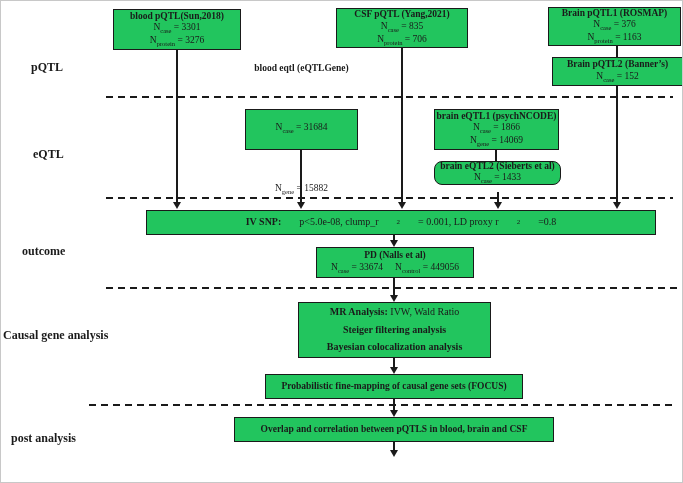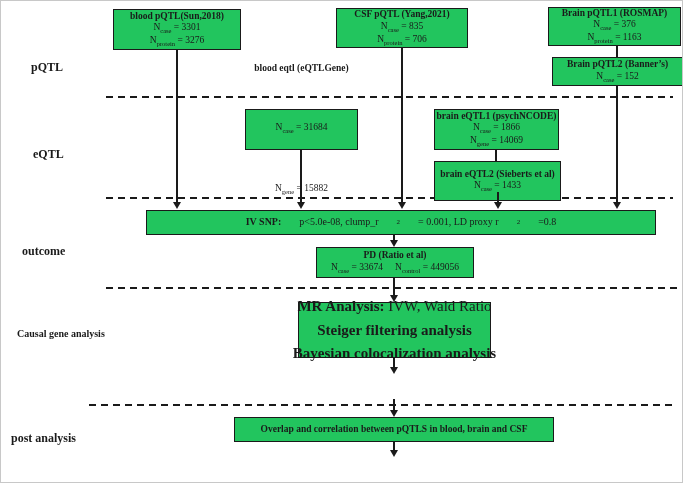--- a/index.html
+++ b/index.html
@@ -31,21 +31,21 @@
     text-align:center;
     line-height:1.25;
   }
   .box .title{font-weight:bold;font-size:9.5px;white-space:nowrap;}
   .box .stat{font-size:9.5px;white-space:nowrap;}
   .box .stat sub{font-size:6.5px;}
   .stat-row{display:flex;gap:12px;font-size:9.5px;}
   .oneline{flex-direction:row;gap:18px;font-size:10px;white-space:nowrap;}
   .oneline b{font-weight:bold;}
   .oneline sup{font-size:7px;}
-  .mr-line{font-size:15px;margin:2.5px 0;white-space:nowrap;}
+  .mr-line{font-size:10px;margin:2.5px 0;white-space:nowrap;}
   .mr-line b{font-weight:bold;}
   .bold-line{font-weight:bold;font-size:9.5px;white-space:nowrap;}
   .vline{position:absolute;width:1.6px;background:#1a1a1a;}
   .arrowhead{
     position:absolute;width:0;height:0;
     border-left:4px solid transparent;
     border-right:4px solid transparent;
     border-top:7px solid #1a1a1a;
   }
   .dashed{
@@ -54,21 +54,21 @@
   }
 </style>
 </head>
 <body>
 
 <div class="canvas">
 
   <div class="row-label" style="left:30px;top:22px;margin-top:37px;">pQTL</div>
   <div class="row-label" style="left:32px;top:146px;">eQTL</div>
   <div class="row-label" style="left:21px;top:243px;">outcome</div>
-  <div class="row-label" style="left:16px;top:327px;font-size:10px;">Causal gene analysis</div>
+  <div class="row-label" style="left:2px;top:327px;font-size:12px;">Causal gene analysis</div>
   <div class="row-label" style="left:10px;top:430px;">post analysis</div>
 
   <div class="dashed" style="left:105px;top:95px;width:567px;"></div>
   <div class="dashed" style="left:105px;top:196px;width:567px;"></div>
   <div class="dashed" style="left:105px;top:286px;width:572px;"></div>
   <div class="dashed" style="left:88px;top:403px;width:584px;"></div>
 
   <div class="box" style="left:112px;top:8px;width:128px;height:41px;">
     <div class="title">blood pQTL(Sun,2018)</div>
     <div class="stat"><span>N</span><sub>case</sub><span> = 3301</span></div>
@@ -97,48 +97,51 @@
     <div class="stat"><span>N</span><sub>case</sub><span> = 31684</span></div>
     <div class="stat"><span>N</span><sub>gene</sub><span> = 15882</span></div>
   </div>
 
   <div class="box" style="left:433px;top:108px;width:125px;height:41px;">
     <div class="title">brain eQTL1 (psychNCODE)</div>
     <div class="stat"><span>N</span><sub>case</sub><span> = 1866</span></div>
     <div class="stat"><span>N</span><sub>gene</sub><span> = 14069</span></div>
   </div>
 
-  <div class="box" style="left:433px;top:160px;width:127px;height:40px;">
+  <div class="box" style="left:433px;top:160px;width:127px;height:24px;border-radius:8px;">
     <div class="title">brain eQTL2 (Sieberts et al)</div>
     <div class="stat"><span>N</span><sub>case</sub><span> = 1433</span></div>
   </div>
 
   <div class="box oneline" style="left:145px;top:209px;width:510px;height:25px;">
     <b>IV SNP:</b>
       <span> p&lt;5.0e-08, clump_r</span>
       <sup>2</sup>
       <span> = 0.001, LD proxy r</span>
       <sup>2</sup>
       <span>=0.8</span>
   </div>
 
   <div class="box" style="left:315px;top:246px;width:158px;height:31px;">
-    <div class="title">PD (Ratio et al)</div>
+    <div class="title">PD (Nalls et al)</div>
     <div class="stat-row">
       <span class="stat"><span>N</span><sub>case</sub><span> = 33674</span></span>
       <span class="stat"><span>N</span><sub>control</sub><span> = 449056</span></span>
     </div>
   </div>
 
   <div class="box" style="left:297px;top:301px;width:193px;height:56px;">
     <div class="mr-line"><b>MR Analysis:</b><span> IVW, Wald Ratio</span></div>
     <div class="mr-line" style="font-weight:bold;">Steiger filtering analysis</div>
     <div class="mr-line" style="font-weight:bold;">Bayesian colocalization analysis</div>
   </div>
 
+  <div class="box" style="left:264px;top:373px;width:258px;height:25px;">
+    <div class="bold-line">Probabilistic fine-mapping of causal gene sets (FOCUS)</div>
+  </div>
 
   <div class="box" style="left:233px;top:416px;width:320px;height:25px;">
     <div class="bold-line">Overlap and correlation between pQTLS in blood, brain and CSF</div>
   </div>
 
 
   <div class="vline" style="left:175px;top:49px;height:152px;"></div>
   <div class="arrowhead" style="left:172px;top:201px;"></div>
 
   <div class="vline" style="left:400px;top:47px;height:154px;"></div>

